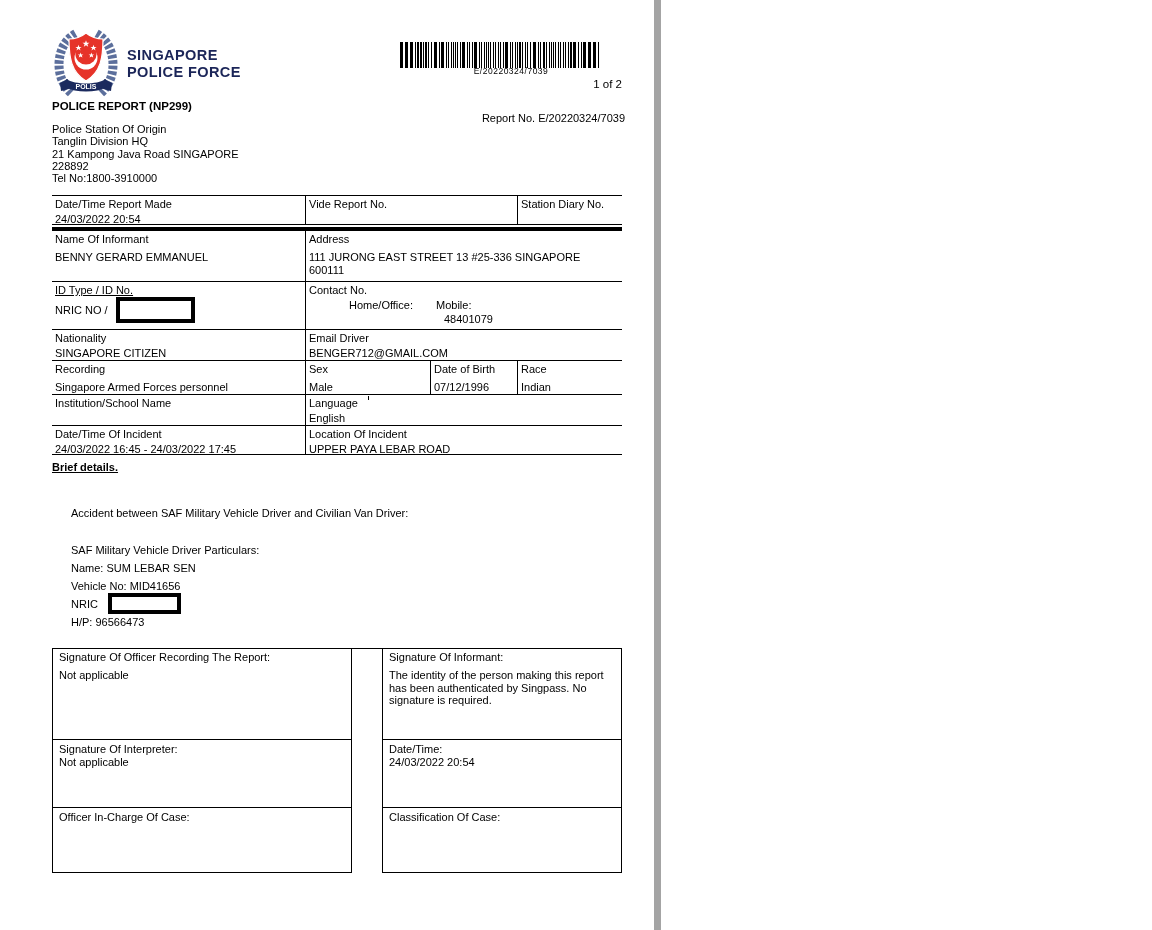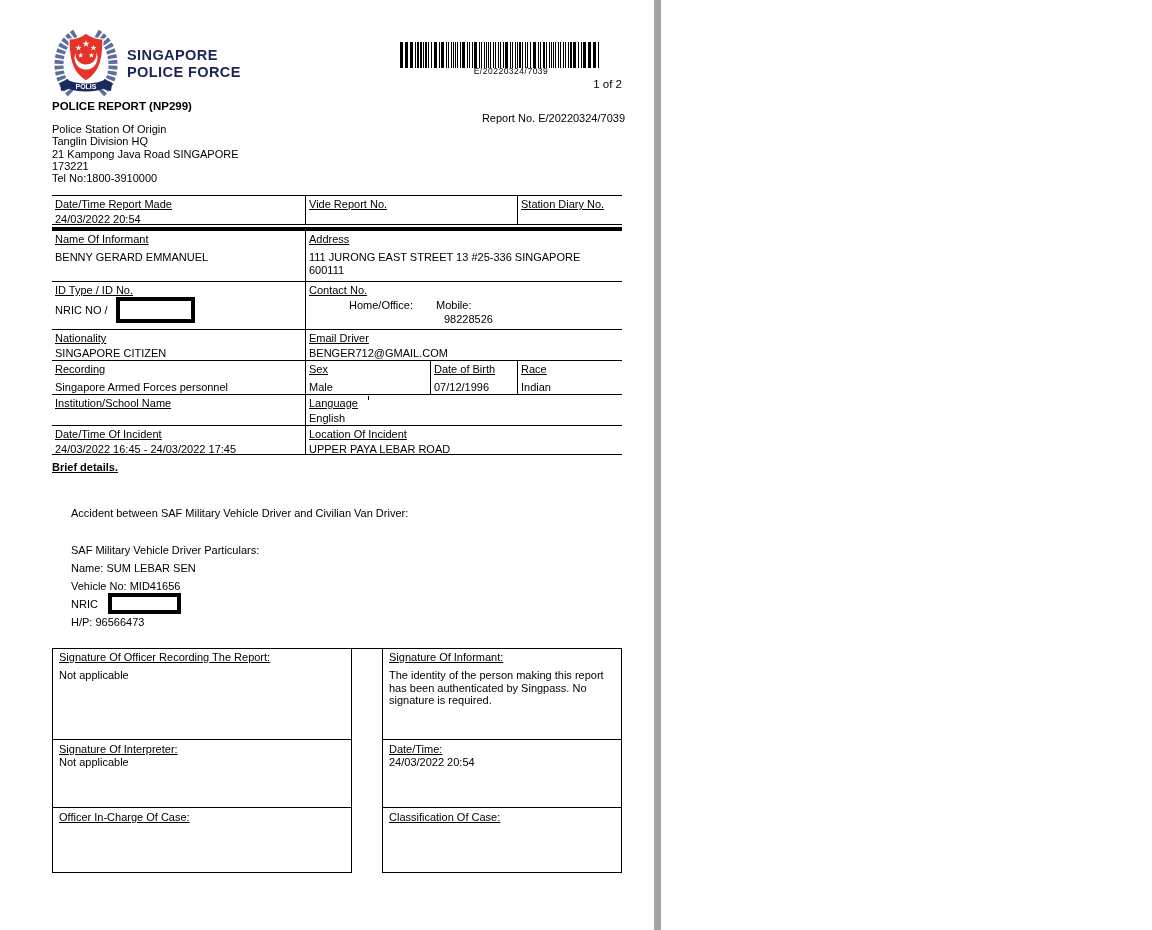--- a/index.html
+++ b/index.html
@@ -23,21 +23,21 @@
   .barcode i, .barcode s { flex:none; height:100%; display:block; }
   .barcode i { background:#000; } .barcode s { background:#fff; }
   .barcode-label { left:400px; top:66px; width:222px; text-align:center; font-size:8.5px; letter-spacing:.5px; }
   .page-indicator { left:540px; top:78px; width:82px; text-align:right; font-size:11.5px; }
 
   
   .tbl { left:52px; top:195px; width:570px; border-top:1px solid #000; }
   .row { display:flex; border-bottom:1px solid #000; }
   .cell { padding:2px 3px; overflow:hidden; }
   .cell + .cell { border-left:1px solid #000; }
-  .lbl { line-height:13px;text-decoration:underline; }
+  .lbl { line-height:13px; }
   .val { line-height:13px; margin-top:2px; }
   .val.gap { margin-top:5px; }
   .dbl { height:3px; border-top:2.5px solid #000; border-bottom:2.5px solid #000; margin-top:2px; }
   .ul { text-decoration:underline; }
 
   .r1 { height:29px; } .r2 { height:51px; } .r3 { height:48px; }
   .r4 { height:31px; } .r5 { height:34px; } .r6 { height:31px; } .r7 { height:29px; }
   .c-main { width:253px; } .c-rest { width:317px; }
   .c-vide { width:212px; } .c-diary { width:105px; }
   .c-sex { width:63px; } .c-age { width:62px;margin-top:35px; } .c-dob { width:87px; } .c-race { width:105px; }
@@ -238,21 +238,21 @@
     <div class="abs barcode-label">E/20220324/7039</div>
     <div class="abs page-indicator">1 of 2</div>
 
     <div class="abs report-title">POLICE REPORT (NP299)</div>
     <div class="abs report-no">Report No. E/20220324/7039</div>
 
     <div class="abs station">
       <div>Police Station Of Origin</div>
       <div>Tanglin Division HQ</div>
       <div>21 Kampong Java Road SINGAPORE</div>
-      <div>173221</div>
+      <div>228892</div>
       <div>Tel No:1800-3910000</div>
     </div>
 
     <div class="abs tbl">
 
       <div class="row r1">
         <div class="cell c-main">
           <div class="lbl">Date/Time Report Made</div>
           <div class="val">24/03/2022 20:54</div>
         </div>
@@ -283,21 +283,21 @@
         <div class="cell c-main">
           <div class="lbl ul">ID Type / ID No.</div>
           <div class="val"><span>NRIC NO /</span><span class="redact redact-id"></span></div>
         </div>
         <div class="cell c-rest">
           <div class="lbl">Contact No.</div>
           <div class="contact-line">
             <span class="contact-home">Home/Office:</span>
             <span>Mobile:</span>
           </div>
-          <div class="contact-mobile-val">98228526</div>
+          <div class="contact-mobile-val">48401079</div>
         </div>
       </div>
 
       <div class="row r4">
         <div class="cell c-main">
           <div class="lbl">Nationality</div>
           <div class="val">SINGAPORE CITIZEN</div>
         </div>
         <div class="cell c-rest">
           <div class="lbl">Email Driver</div>

